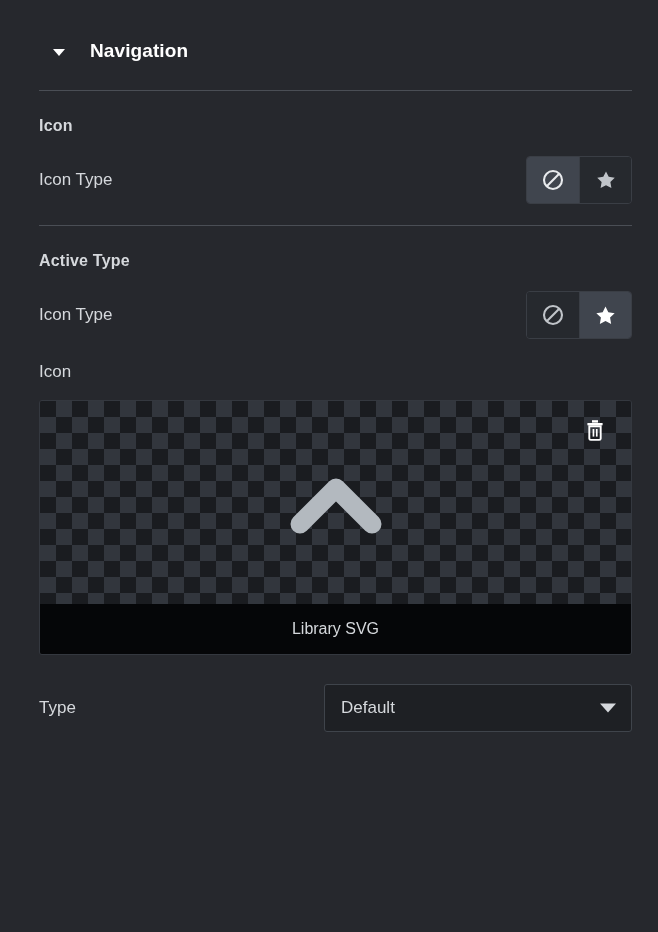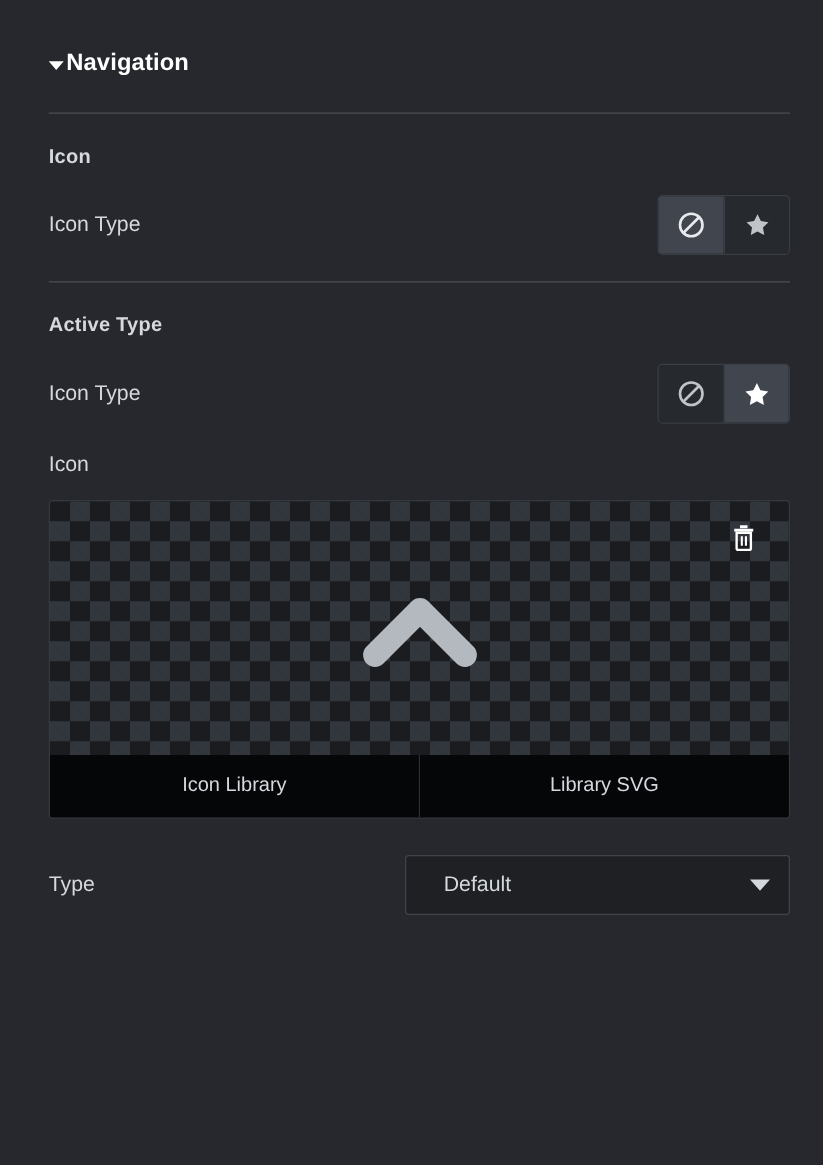--- a/index.html
+++ b/index.html
@@ -16,22 +16,22 @@
     width: 658px;
     height: 932px;
     background: #26282d;
     position: relative;
   }
 
   
   .section-header {
     display: flex;
     align-items: center;
-    gap: 2px;
-    padding: 30px 0 0 39px;
+    gap: 25px;
+    padding: 30px 0 0 53px;
     height: 72px;
   }
   .section-header .caret {
     width: 0; height: 0;
     border-left: 6px solid transparent;
     border-right: 6px solid transparent;
     border-top: 7px solid #ffffff;
     display: block;
     margin-top: 2px;
   }
@@ -158,21 +158,21 @@
   }
   .select-box {
     width: 100%;
     height: 100%;
     background: #1e2024;
     border: 1px solid #3f444b;
     border-radius: 3px;
     color: #d5d8dc;
     font-size: 17px;
     font-family: "Liberation Sans", sans-serif;
-    padding: 0 40px 0 30px;
+    padding: 0 40px 0 16px;
     display: flex;
     align-items: center;
     cursor: pointer;
   }
   .select-caret {
     position: absolute;
     right: 16px;
     top: 50%;
     transform: translateY(-50%);
     width: 0; height: 0;
@@ -274,21 +274,20 @@
             <rect x="7" y="1.2" width="6" height="2.4" fill="#ffffff"></rect>
             <rect x="2.4" y="4" width="15.2" height="2.3" fill="#ffffff"></rect>
             <path d="M4.3 7.2 h11.4 v12.3 a1.4 1.4 0 0 1 -1.4 1.4 h-8.6 a1.4 1.4 0 0 1 -1.4 -1.4 z" fill="none" stroke="#ffffff" stroke-width="1.9"></path>
             <rect x="7.6" y="10" width="1.7" height="7.6" fill="#ffffff"></rect>
             <rect x="10.9" y="10" width="1.7" height="7.6" fill="#ffffff"></rect>
           </svg>
         </span>
       </button>
     </div>
     <div class="media-actions">
-      <button class="act">Icon Library</button>
       <button class="act">Library SVG</button>
     </div>
   </div>
 
   <div class="sp-26"></div>
 
   <div class="row">
     <span class="row-label">Type</span>
     <div class="select-wrap">
       <div class="select-box">Default</div>

